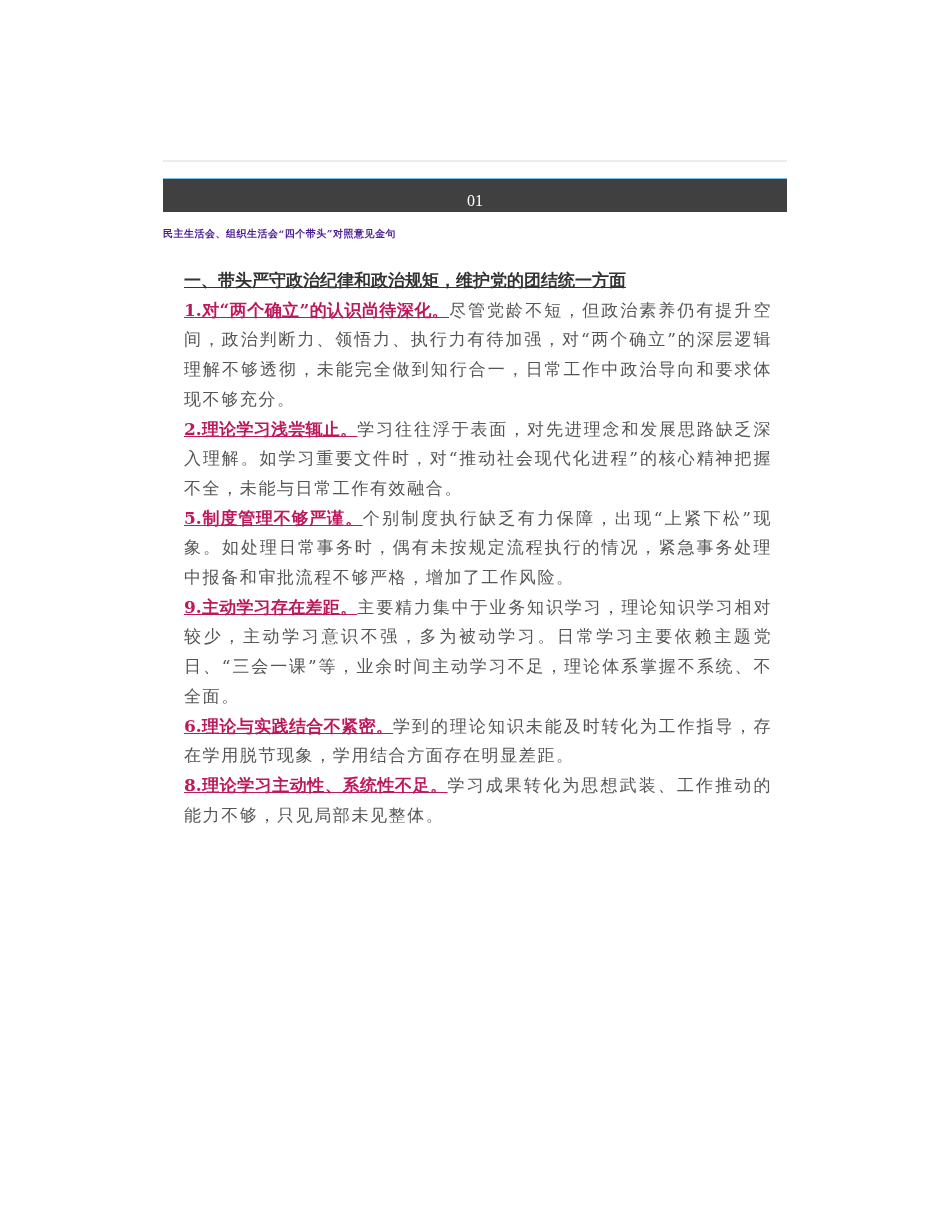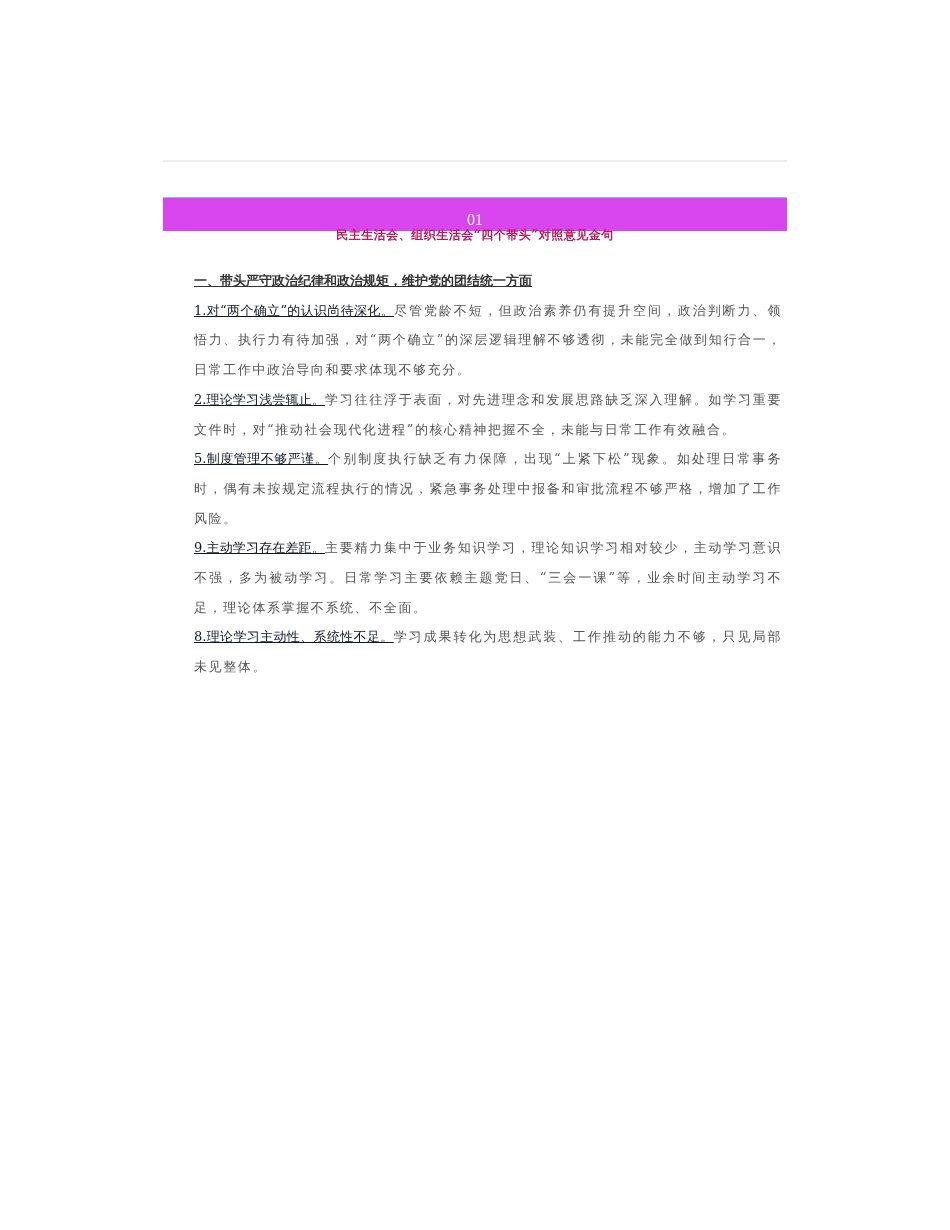--- a/index.html
+++ b/index.html
@@ -1,42 +1,43 @@
 <!DOCTYPE html>
 <html><head>
 <meta charset="utf-8">
 <style>
   html, body { margin: 0; padding: 0; background: #ffffff; }
   body { width: 950px; height: 1230px; position: relative; overflow: hidden;
          font-family: "DejaVu Serif", "Liberation Serif", serif; color: #444; }
   .divider { position: absolute; left: 163px; top: 160px; width: 624px; height: 2px; background: #ececec; }
   .bluebar { position: absolute; left: 163px; top: 178px; width: 624px; height: 34px;
-             background: #d946ef; border-top: 1px solid #7fc0ea; box-sizing: border-box; margin-top: 19px; }
+             background: #404040; border-top: 1px solid #7fc0ea; box-sizing: border-box; }
   .bluebar span { position: absolute; left: 0; right: 0; bottom: 2px; text-align: center;
                   color: #fff; font-family: "Liberation Serif", serif; font-size: 16px; }
-  .title { position: absolute; left: 163px; top: 227px; width: 624px; text-align: center;
-           font-size: 12px; font-weight: bold; color: #be185d; letter-spacing: 0.5px; }
-  .content { position: absolute; left: 194px; top: 266px; width: 588px;
-             font-size: 13px; line-height: 29.7px; color: #555; letter-spacing: 1.6px; }
+  .title { position: absolute; left: 163px; top: 227px; width: 624px; text-align: left;
+           font-size: 10px; font-weight: bold; color: #4c1d95; letter-spacing: 0.5px; }
+  .content { position: absolute; left: 184px; top: 266px; width: 588px;
+             font-size: 17px; line-height: 29.7px; color: #555; letter-spacing: 1.6px; }
   .section-head { font-weight: bold; color: #333; text-decoration: underline; letter-spacing: 0; }
   .item { margin: 0; text-align: justify; }
-  .item .lead { font-weight: normal; color: #0f172a; text-decoration: underline; letter-spacing: 0; }
+  .item .lead { font-weight: bold; color: #be185d; text-decoration: underline; letter-spacing: 0; }
 </style>
 </head>
 <body>
 
 <div class="divider"></div>
 
 <div class="bluebar">
   <span>01</span>
 </div>
 
 <div class="title">民主生活会、组织生活会“四个带头”对照意见金句</div>
 
 <div class="content">
   <div class="section-head">一、带头严守政治纪律和政治规矩，维护党的团结统一方面</div>
 
   <p class="item"><span class="lead">1.对“两个确立”的认识尚待深化。</span><span>尽管党龄不短，但政治素养仍有提升空间，政治判断力、领悟力、执行力有待加强，对“两个确立”的深层逻辑理解不够透彻，未能完全做到知行合一，日常工作中政治导向和要求体现不够充分。</span></p>
   <p class="item"><span class="lead">2.理论学习浅尝辄止。</span><span>学习往往浮于表面，对先进理念和发展思路缺乏深入理解。如学习重要文件时，对“推动社会现代化进程”的核心精神把握不全，未能与日常工作有效融合。</span></p>
   <p class="item"><span class="lead">5.制度管理不够严谨。</span><span>个别制度执行缺乏有力保障，出现“上紧下松”现象。如处理日常事务时，偶有未按规定流程执行的情况，紧急事务处理中报备和审批流程不够严格，增加了工作风险。</span></p>
   <p class="item"><span class="lead">9.主动学习存在差距。</span><span>主要精力集中于业务知识学习，理论知识学习相对较少，主动学习意识不强，多为被动学习。日常学习主要依赖主题党日、“三会一课”等，业余时间主动学习不足，理论体系掌握不系统、不全面。</span></p>
+  <p class="item"><span class="lead">6.理论与实践结合不紧密。</span><span>学到的理论知识未能及时转化为工作指导，存在学用脱节现象，学用结合方面存在明显差距。</span></p>
   <p class="item"><span class="lead">8.理论学习主动性、系统性不足。</span><span>学习成果转化为思想武装、工作推动的能力不够，只见局部未见整体。</span></p>
 </div>
 
 </body></html>

